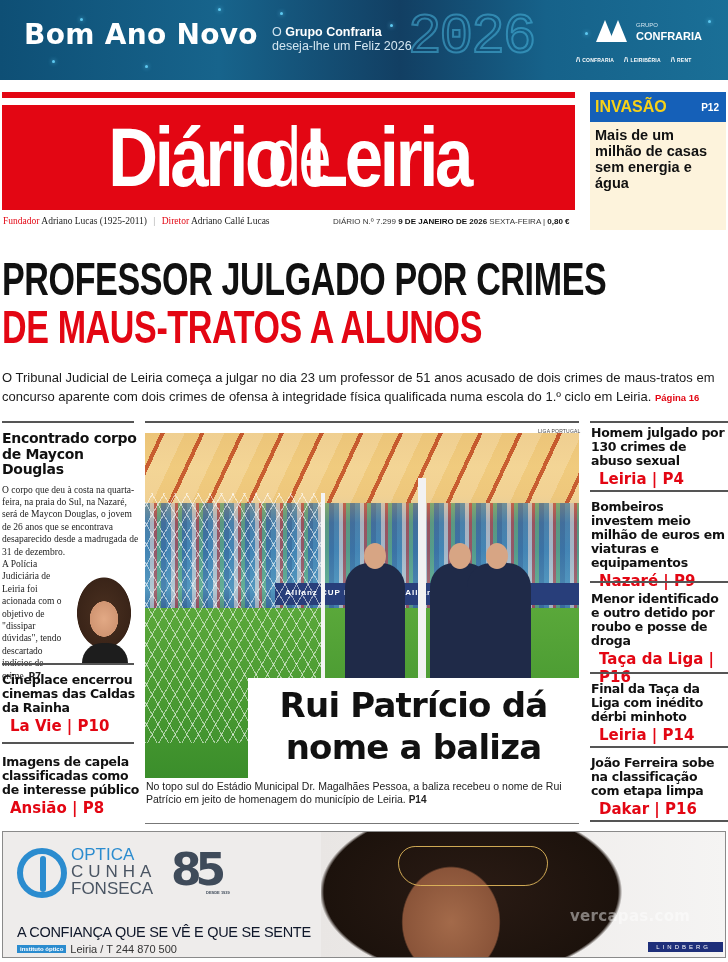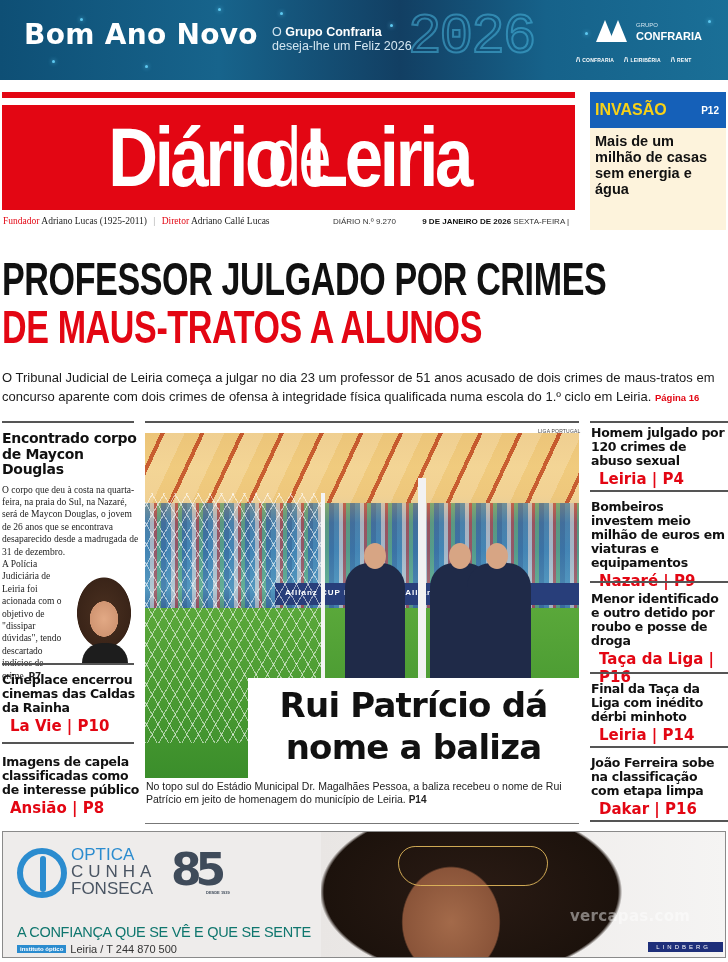--- a/index.html
+++ b/index.html
@@ -41,25 +41,25 @@
   }
   .masthead .w1, .masthead .w3 { font-weight: bold; font-size: 84px; letter-spacing: -4px; transform: scaleX(0.82); display: inline-block; }
   .masthead .w2 { font-weight: normal; font-size: 84px; letter-spacing: -3px; transform: scaleX(0.7); display: inline-block; margin: 0 -34px 0 -30px; }
   .masthead .w1 { margin-right: -18px; }
   .masthead .w3 { margin-left: -20px; }
 
   .credits { position: absolute; left: 3px; top: 216px; font-family: "Liberation Serif", serif; font-size: 9.5px; color: #222; }
   .credits .lbl { color: #e30613; }
   .credits .sep { color: #999; margin: 0 4px; }
   .issue { position: absolute; left: 333px; top: 217px; font-size: 8px; color: #333; white-space: nowrap; }
-  .issue b { color: #111; margin-left: 24px; }
+  .issue b { color: #111; }
 
   
   .ukr { position: absolute; left: 590px; top: 92px; width: 136px; height: 138px; background: #fdf3dc; }
-  .ukr-row1 { height: 36px; background: #1560b8; display: flex; align-items: center; justify-content: space-between; padding: 0 7px 0 5px; }
+  .ukr-row1 { height: 30px; background: #1560b8; display: flex; align-items: center; justify-content: space-between; padding: 0 7px 0 5px; }
   .ukr-row1 .t { color: #f7d117; font-weight: bold; font-size: 16px; }
   .ukr-row1 .p { color: #fff; font-weight: bold; font-size: 10px; }
   .ukr-row2 { height: 25px; background: #f7d117; padding: 3px 5px; color: #1560b8; font-weight: bold; font-size: 15.5px; }
   .ukr-text { padding: 5px 5px; font-weight: bold; font-size: 14.5px; line-height: 16px; color: #111; }
 
   
   .lead-h1, .lead-h2 {
     position: absolute; left: 2px; font-family: "Liberation Sans", sans-serif; font-weight: bold;
     font-size: 46px; transform-origin: left top; transform: scaleX(0.74); white-space: nowrap; letter-spacing: -0.5px;
   }
@@ -127,21 +127,21 @@
   }
   .ad .glasses { position: absolute; left: 395px; top: 14px; width: 150px; height: 40px; border: 1.5px solid #e2b95c; border-radius: 30px 30px 40px 40px; opacity: 0.9; }
   .ad-logo-mark { position: absolute; left: 14px; top: 16px; width: 50px; height: 50px; border: 6px solid #2b8ccf; border-radius: 50%; }
   .ad-logo-mark::after { content: ""; position: absolute; left: 17px; top: 2px; width: 6px; height: 36px; background: #2b8ccf; border-radius: 3px; }
   .ad-brand { position: absolute; left: 68px; top: 14px; font-size: 17px; line-height: 17px; color: #2b8ccf; }
   .ad-brand span { display: block; }
   .ad-brand .l2, .ad-brand .l3 { color: #4a5563; }
   .ad-brand .l2 { letter-spacing: 5px; }
   .ad-85 { position: absolute; left: 168px; top: 12px; font-family: "DejaVu Sans", sans-serif; font-weight: bold; font-size: 44px; color: #3f4b5a; letter-spacing: -6px; }
   .ad-desde { position: absolute; left: 203px; top: 58px; font-size: 4px; color: #3f4b5a; font-weight: bold; text-align: center; line-height: 5px; }
-  .ad-slogan { position: absolute; left: 14px; top: 92px; font-size: 14.5px; color: #0f766e; letter-spacing: -0.3px; }
+  .ad-slogan { position: absolute; left: 14px; top: 92px; font-size: 14.5px; color: #0f172a; letter-spacing: -0.3px; }
   .ad-contact { position: absolute; left: 14px; top: 111px; font-size: 11px; color: #333; display: flex; align-items: center; gap: 4px; }
   .ad-contact .badge { background: #2b8ccf; color: #fff; font-size: 6px; padding: 1px 3px; font-weight: bold; }
   .ad-lindberg { position: absolute; right: 2px; bottom: 5px; background: #1e2f7a; color: #fff; font-size: 6px; letter-spacing: 3px; padding: 2px 12px 2px 8px; }
   .watermark { position: absolute; left: 570px; top: 907px; font-family: "DejaVu Sans", sans-serif; font-weight: bold; font-size: 15px; color: rgba(255,255,255,0.45); letter-spacing: 0.3px; }
 </style>
 </head>
 <body>
 
 <div class="banner">
   <span class="dot" style="left:80px;top:18px"></span>
@@ -179,21 +179,21 @@
   <span class="w3">Leiria</span>
 </div>
 <div class="credits">
   <span class="lbl">Fundador</span>
   <span>Adriano Lucas (1925-2011)</span>
   <span class="sep">|</span>
   <span class="lbl">Diretor</span>
   <span>Adriano Callé Lucas</span>
 </div>
 <div class="issue">
-  <span>DIÁRIO N.º 9.270</span>
+  <span>DIÁRIO N.º 7.299</span>
   <b>9 DE JANEIRO DE 2026</b>
   <span>SEXTA-FEIRA |</span>
   <b>0,80 €</b>
 </div>
 
 <div class="ukr">
   <div class="ukr-row1">
     <span class="t">INVASÃO</span>
     <span class="p">P12</span>
   </div>
@@ -245,21 +245,21 @@
   <div class="person p3"></div>
 </div>
 <div class="photo-headline">Rui Patrício dá nome a baliza</div>
 <div class="photo-caption">
   <span>No topo sul do Estádio Municipal Dr. Magalhães Pessoa, a baliza recebeu o nome de Rui Patrício em jeito de homenagem do município de Leiria.</span>
   <b>P14</b>
 </div>
 <div class="rule" style="left:145px;top:823px;width:434px;height:1px;background:#777"></div>
 
 <div class="story" style="left:591px;top:426px;width:137px">
-  <h3>Homem julgado por 120 crimes de abuso sexual</h3>
+  <h3>Homem julgado por 130 crimes de abuso sexual</h3>
   <div class="kicker">Leiria | P4</div>
 </div>
 <div class="rule" style="left:590px;top:490px;width:138px"></div>
 <div class="story" style="left:591px;top:500px;width:137px">
   <h3>Bombeiros investem meio milhão de euros em viaturas e equipamentos</h3>
   <div class="kicker">Nazaré | P9</div>
 </div>
 <div class="rule" style="left:590px;top:581px;width:138px"></div>
 <div class="story" style="left:591px;top:592px;width:137px">
   <h3>Menor identificado e outro detido por roubo e posse de droga</h3>

